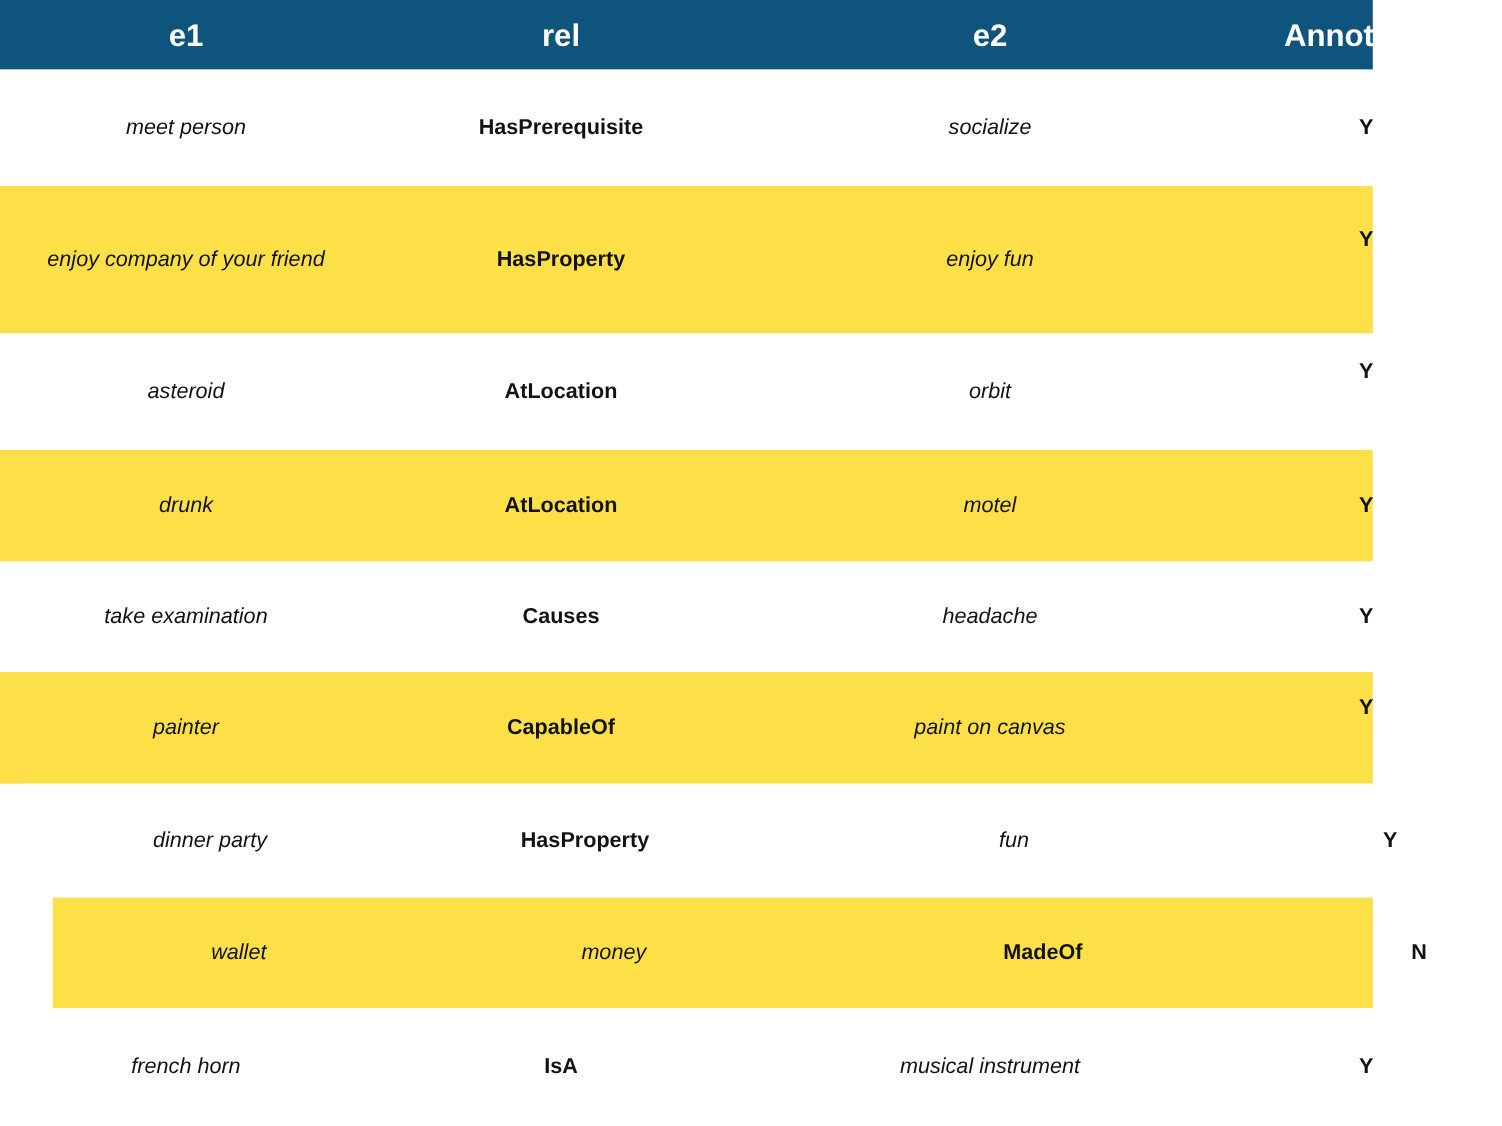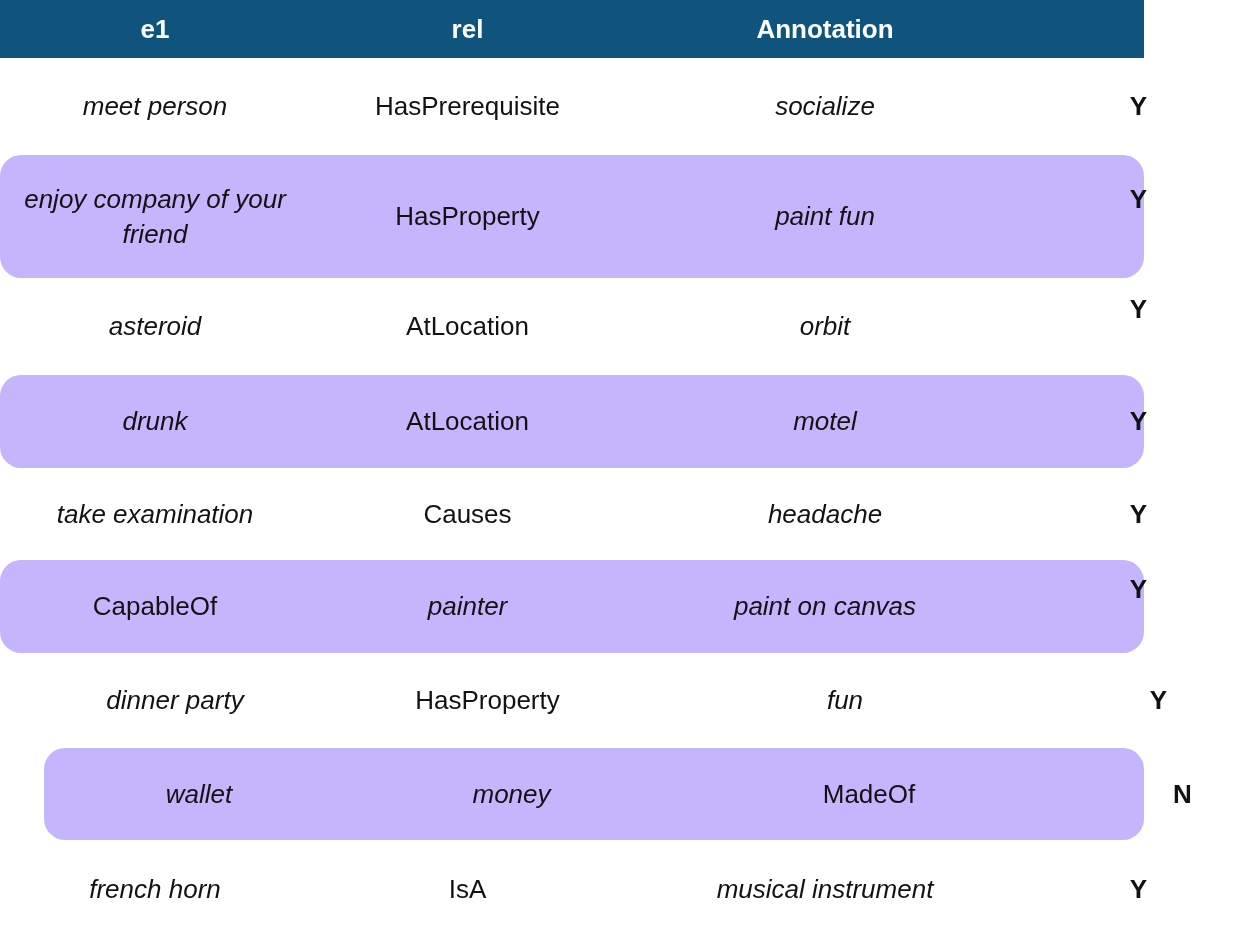--- a/index.html
+++ b/index.html
@@ -36,69 +36,70 @@
   .tbody {
     flex: 1 1 auto;
     display: flex;
     flex-direction: column;
   }
   .row {
     display: grid;
     grid-template-columns: 310px 315px 400px 227px;
     background: #ffffff;
   }
-  .row.alt { background: #c4b5fd; border-radius: 21px; }
+  .row.alt { background: #fde047; }
   .tbody .row:nth-child(1) { height: 97px; }
   .tbody .row:nth-child(2) { height: 123px; }
   .tbody .row:nth-child(3) { height: 97px; }
   .tbody .row:nth-child(4) { height: 93px; }
   .tbody .row:nth-child(5) { height: 92px; }
   .tbody .row:nth-child(6) { height: 93px; }
   .tbody .row:nth-child(7) { height: 95px; margin-left: 20px; }
   .tbody .row:nth-child(8) { height: 92px; margin-left: 44px; }
   .tbody .row:nth-child(9) { height: 98px; }
   .cell {
     display: flex;
     align-items: center;
     justify-content: center;
     text-align: center;
-    font-size: 26px;
+    font-size: 18px;
     line-height: 1.32;
     color: #121212;
     padding: 12px 6px;
   }
   .cell.entity { font-style: italic; font-weight: 400; }
-  .cell.relation { font-weight: 400; }
+  .cell.relation { font-weight: 700; }
   .cell.annotation { font-weight: 700; }
   .cell.annotation.raised { position: relative; top: -17px; }
 </style>
 </head>
 <body>
 
 <div class="annotation-table">
 
   <div class="thead">
     <div class="th">e1</div>
     <div class="th">rel</div>
+    <div class="th">e2</div>
     <div class="th">Annotation</div>
   </div>
 
   <div class="tbody">
 
     <div class="row">
       <div class="cell entity">meet person</div>
       <div class="cell relation">HasPrerequisite</div>
       <div class="cell entity">socialize</div>
       <div class="cell annotation">Y</div>
     </div>
 
     <div class="row alt">
       <div class="cell entity">enjoy company of your friend</div>
       <div class="cell relation">HasProperty</div>
-      <div class="cell entity">paint fun</div>
+      <div class="cell entity">enjoy fun</div>
       <div class="cell annotation raised">Y</div>
     </div>
 
     <div class="row">
       <div class="cell entity">asteroid</div>
       <div class="cell relation">AtLocation</div>
       <div class="cell entity">orbit</div>
       <div class="cell annotation raised">Y</div>
     </div>
 
@@ -110,22 +111,22 @@
     </div>
 
     <div class="row">
       <div class="cell entity">take examination</div>
       <div class="cell relation">Causes</div>
       <div class="cell entity">headache</div>
       <div class="cell annotation">Y</div>
     </div>
 
     <div class="row alt">
+      <div class="cell entity">painter</div>
       <div class="cell relation">CapableOf</div>
-      <div class="cell entity">painter</div>
       <div class="cell entity">paint on canvas</div>
       <div class="cell annotation raised">Y</div>
     </div>
 
     <div class="row">
       <div class="cell entity">dinner party</div>
       <div class="cell relation">HasProperty</div>
       <div class="cell entity">fun</div>
       <div class="cell annotation">Y</div>
     </div>

